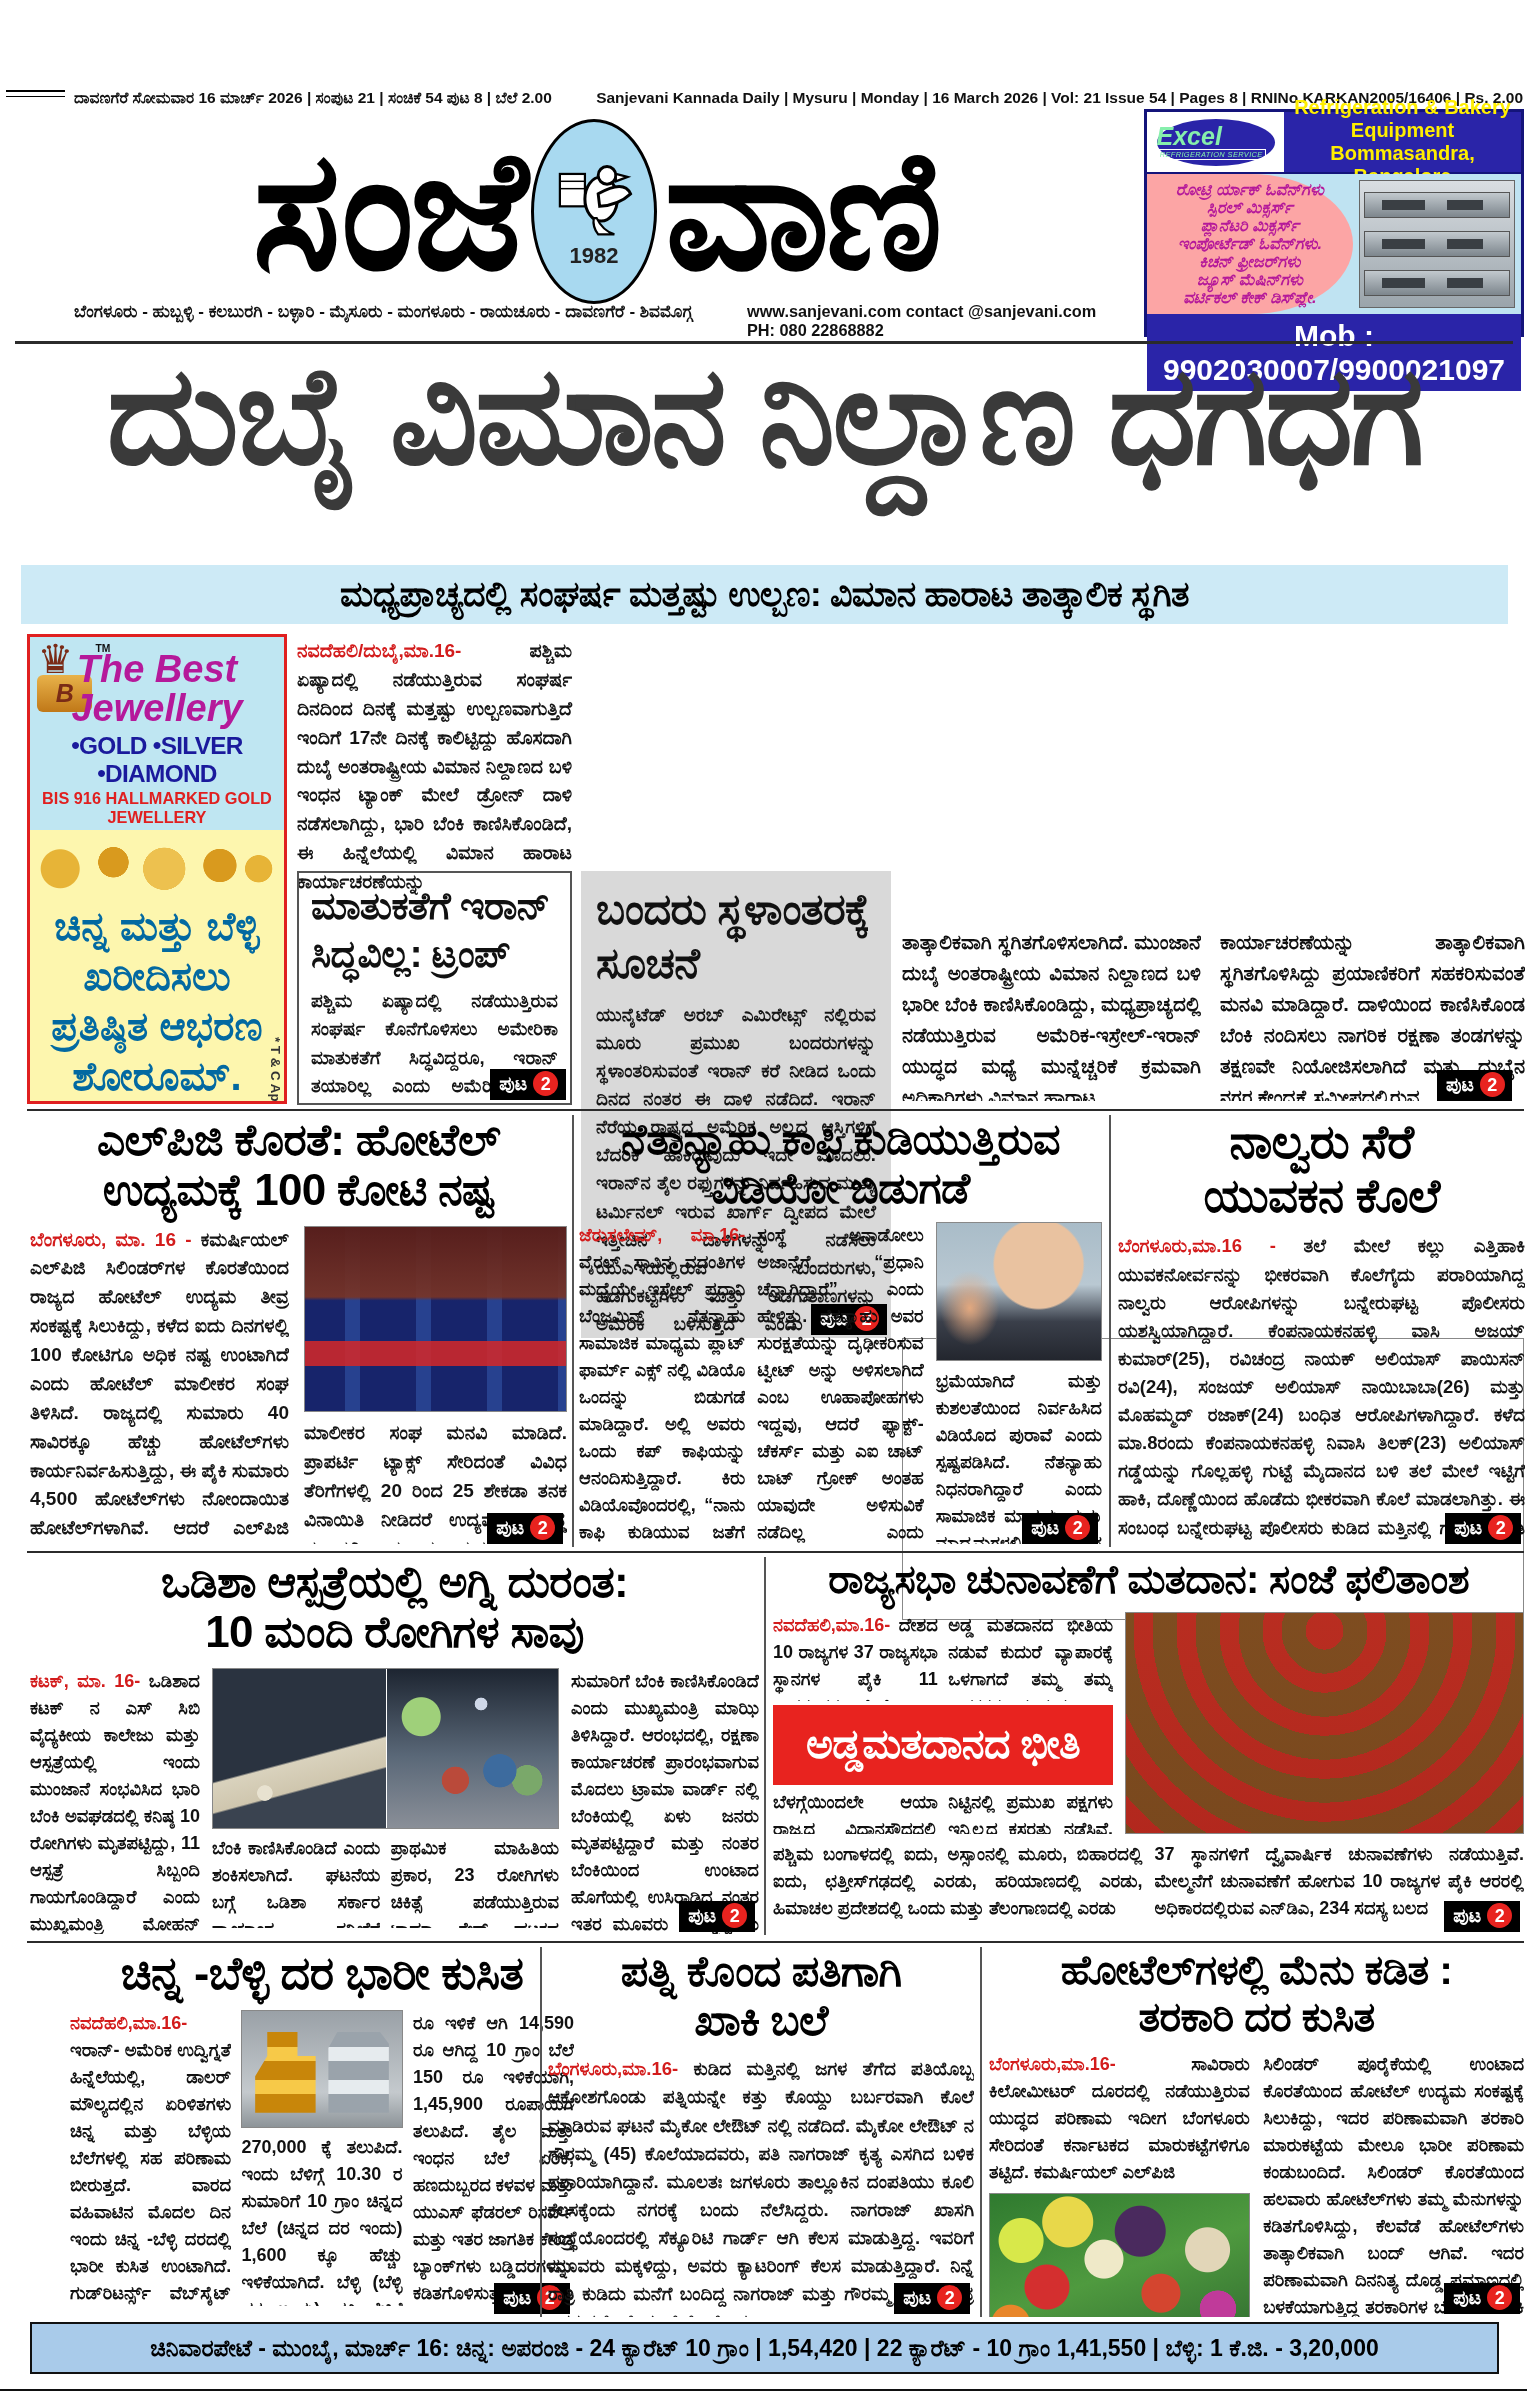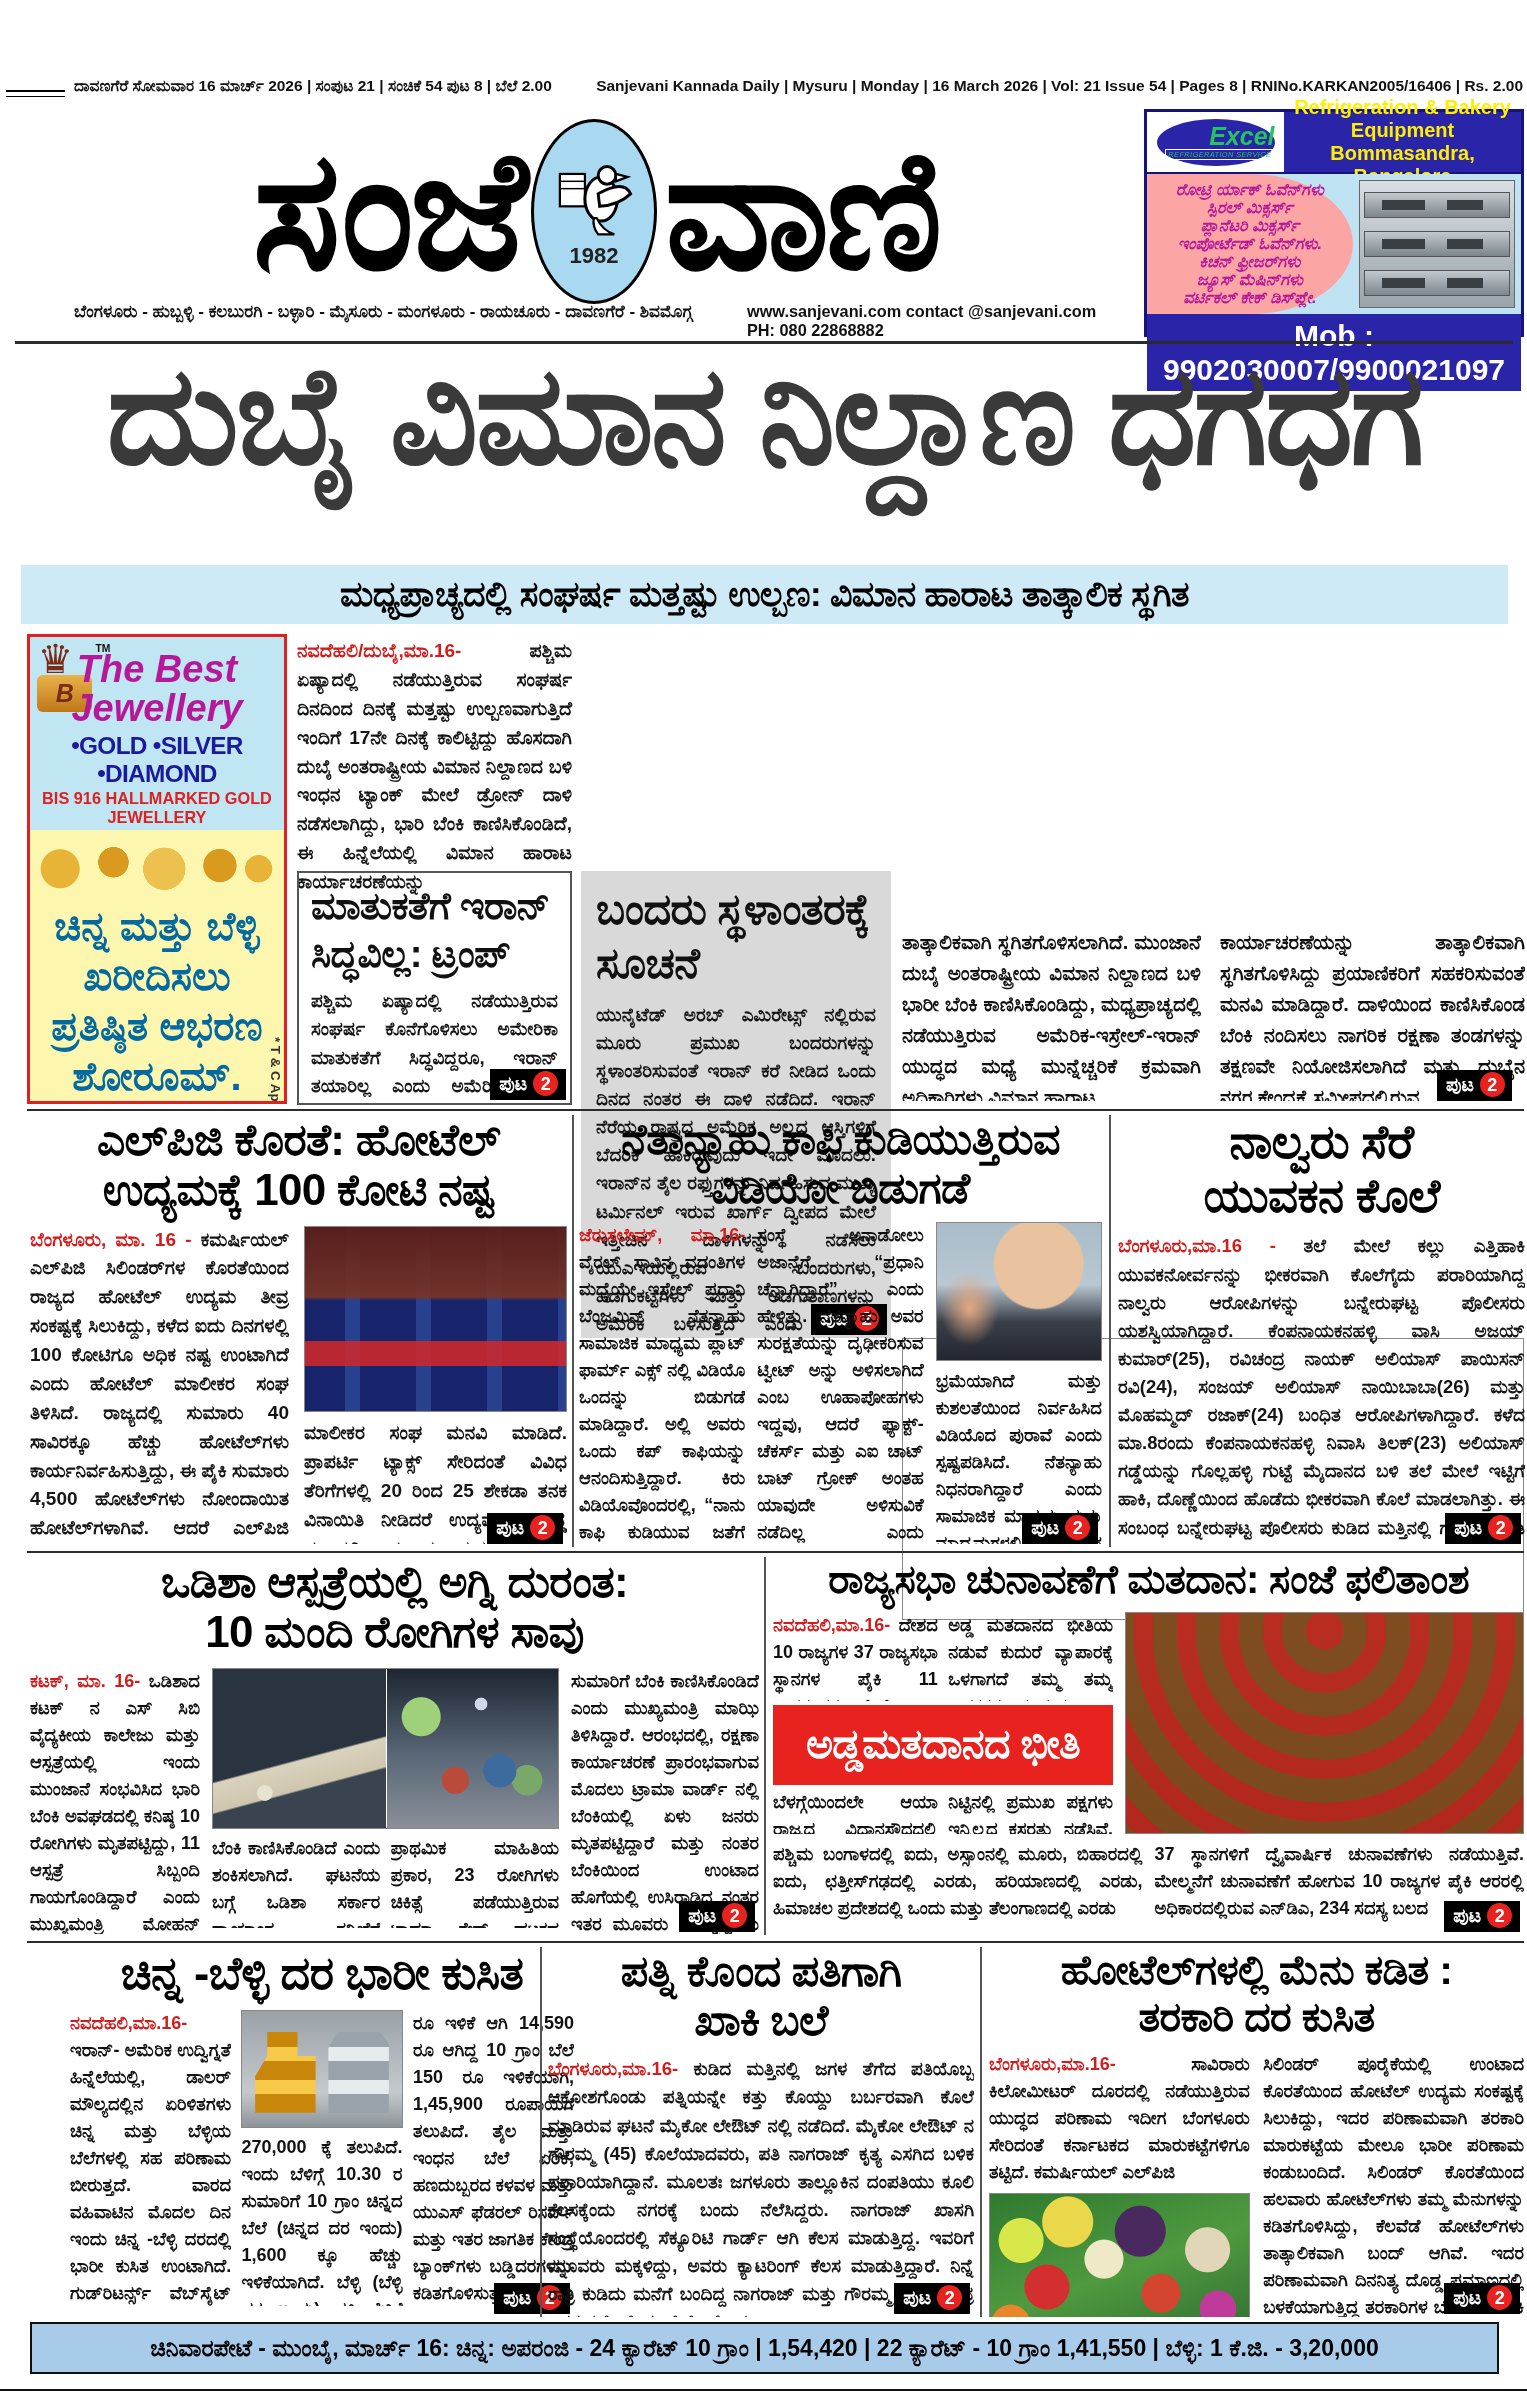--- a/index.html
+++ b/index.html
@@ -26,22 +26,22 @@
   #masthead-title{display:flex;align-items:center;gap:7.4px;}
   .mast-word{font-size:166px;font-weight:900;color:#000;letter-spacing:-4.4px;line-height:1;
              text-shadow:2.2px 2.2px 0 #fff,-2.2px -2.2px 0 #fff;}
   #mast-oval{width:126px;height:185px;background:#a8d9f0;border:3.7px solid #000;border-radius:50%;
              display:flex;flex-direction:column;align-items:center;justify-content:center;gap:1.5px;flex:0 0 auto;}
   #mast-oval .year{font-size:22px;font-weight:700;color:#222;}
   
   #excel-ad{border:3px solid #14147a;background:#fff;display:flex;flex-direction:column;}
   #excel-head{display:flex;height:62px;border-bottom:2.2px solid #14147a;}
   #excel-logo-box{width:137px;background:#fff;display:flex;align-items:center;justify-content:center;}
-  #excel-logo{background:#2a24a8;color:#22c55e;border-radius:50%;width:118px;height:47px;display:flex;
-              flex-direction:column;align-items:flex-end;justify-content:center;font-style:italic;}
+  #excel-logo{background:#2a24a8;color:#86efac;border-radius:50%;width:118px;height:47px;display:flex;
+              flex-direction:column;align-items:flex-start;justify-content:center;font-style:italic;}
   #excel-logo .nm{font-size:25px;font-weight:800;line-height:1;}
   #excel-logo .sub{font-size:7.4px;letter-spacing:0.4px;border:0.7px solid #fff;padding:0 2.2px;}
   #excel-title{flex:1;background:#2a24a8;color:#ffee00;text-align:center;font-weight:800;
                display:flex;flex-direction:column;justify-content:center;font-size:20px;line-height:1.15;}
   #excel-body{flex:1;display:flex;background:#bfe3f2;}
   #excel-items{width:55%;background:#fca5a5;padding:7.4px 4.4px;display:flex;flex-direction:column;justify-content:flex-end;
                border-radius:0 50% 50% 0/0 50% 50% 0;font-style:italic;}
   #excel-items div{color:#b5199a;font-weight:800;font-size:16.3px;text-align:center;line-height:1.1;}
   #excel-oven{flex:1;margin:6px;background:linear-gradient(180deg,#d9dee2,#9aa4ab);border:1.5px solid #666;
               display:flex;flex-direction:column;justify-content:space-around;padding:4.4px;}
@@ -132,21 +132,21 @@
      radial-gradient(circle at 88% 74%,#c03a9a 18px,rgba(0,0,0,0) 18.5px),
      radial-gradient(circle at 8% 84%,#e8862a 19px,rgba(0,0,0,0) 20px),
      linear-gradient(160deg,#2f7a2f,#4f9a3f 50%,#2f6a2f);}
   
   #crossvote-box{background:#e8231f;color:#fff;display:flex;align-items:center;justify-content:center;
      font-size:41px;font-weight:800;letter-spacing:-0.7px;}
   
   #ticker{background:#a9cbea;border:2.2px solid #111;display:flex;align-items:center;justify-content:center;
      font-size:23px;font-weight:800;color:#000;white-space:nowrap;overflow:hidden;}
   .caption-txt{font-size:20px;line-height:1.55;font-weight:700;}
-  #topbar{display:flex;justify-content:space-between;align-items:flex-start;font-weight:700;}
+  #topbar{display:flex;justify-content:space-between;align-items:flex-end;font-weight:700;}
 </style>
 </head>
 <body>
 
 <div id="page">
 
   <div class="abs" style="left:6px;top:90px;width:59px;height:7.4px;border-top:2.2px solid #000;border-bottom:0.7px solid #000;"></div>
 
   <div id="topbar" class="abs" style="left:74px;top:77px;width:1449px;height:30px;">
     <span style="font-size:15.5px;">ದಾವಣಗೆರೆ  ಸೋಮವಾರ  16  ಮಾರ್ಚ್  2026 | ಸಂಪುಟ  21 | ಸಂಚಿಕೆ  54  ಪುಟ 8 | ಬೆಲೆ 2.00</span>

